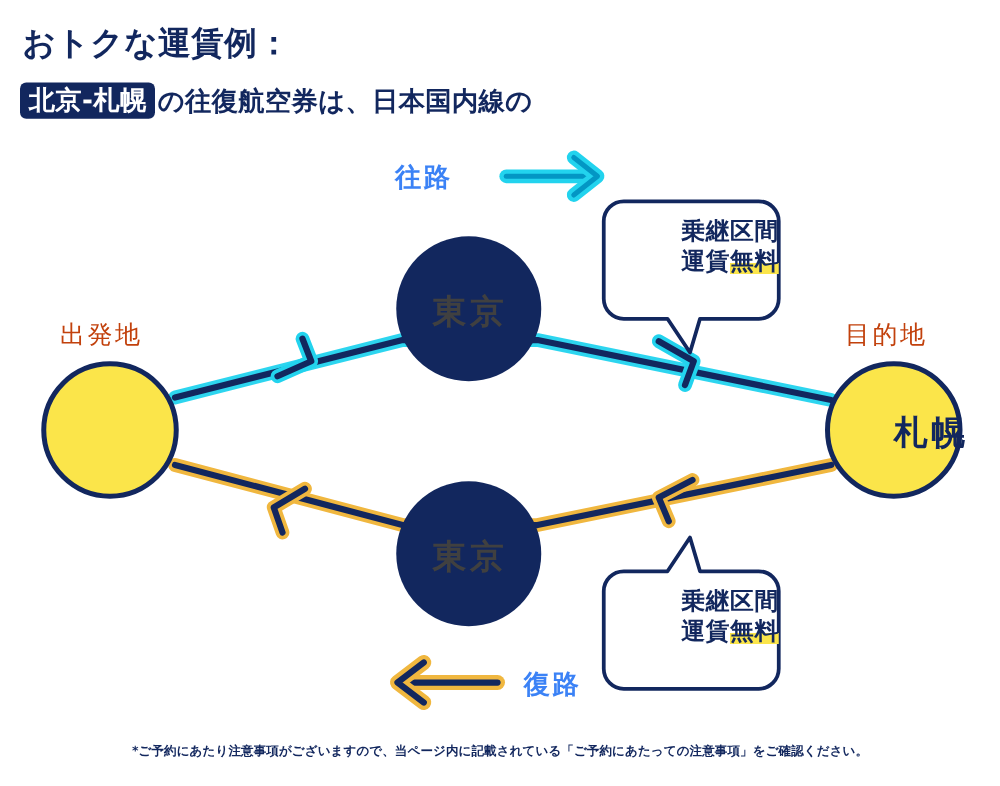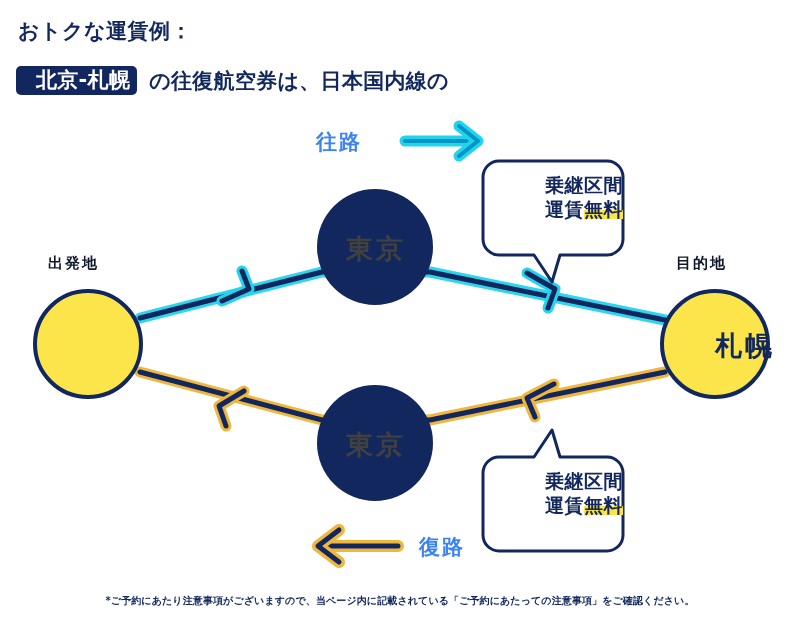--- a/index.html
+++ b/index.html
@@ -20,21 +20,21 @@
     position: relative;
     width: 800px;
     height: 629px;
   }
 
   
   .headline {
     position: absolute;
     left: 18px;
     top: 17px;
-    font-size: 21px;
+    font-size: 26px;
     font-weight: bold;
     color: #12275e;
     letter-spacing: 0.5px;
     white-space: nowrap;
   }
 
   .subline {
     position: absolute;
     left: 16px;
     top: 66px;
@@ -45,25 +45,25 @@
     display: flex;
     align-items: center;
     letter-spacing: 0.3px;
   }
 
   .route-badge {
     display: inline-block;
     background: #12275e;
     color: #ffffff;
     border-radius: 5px;
-    padding: 3px 7px 4px 20px;
+    padding: 3px 7px 4px 7px;
     font-size: 21px;
     font-weight: bold;
     line-height: 1.05;
-    margin-right: 12px;
+    margin-right: 2px;
   }
 
   .hl-yellow {
     background: linear-gradient(transparent 52%, #fbe54a 52%, #fbe54a 94%, transparent 94%);
     padding: 0 1px;
   }
 
   
   #diagram {
     position: absolute;
@@ -82,23 +82,23 @@
     letter-spacing: 3px;
   }
   .node-city {
     font-size: 27px;
   }
   .city-yellow { color: #12275e; }
   .city-navy   { color: #404040; }
 
   .cap-label {
     position: absolute;
-    font-size: 15px;
-    font-weight: bold;
-    color: #0f172a;
+    font-size: 20px;
+    font-weight: normal;
+    color: #c2410c;
     white-space: nowrap;
     letter-spacing: 2px;
   }
 
   
   .dir-label {
     position: absolute;
     font-size: 21px;
     font-weight: bold;
     color: #3b82f6;

